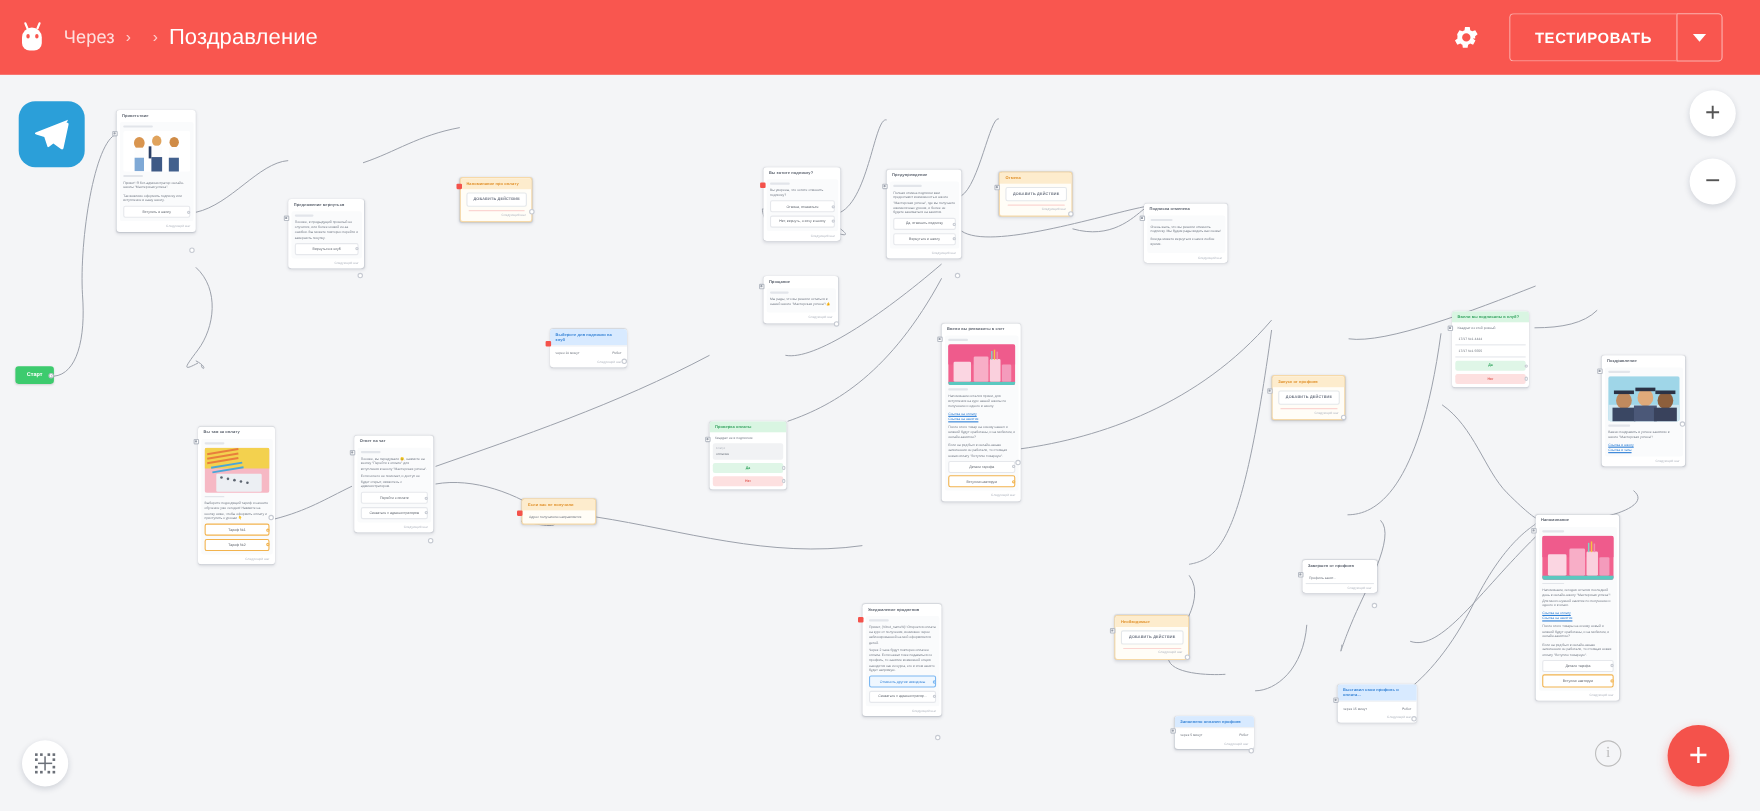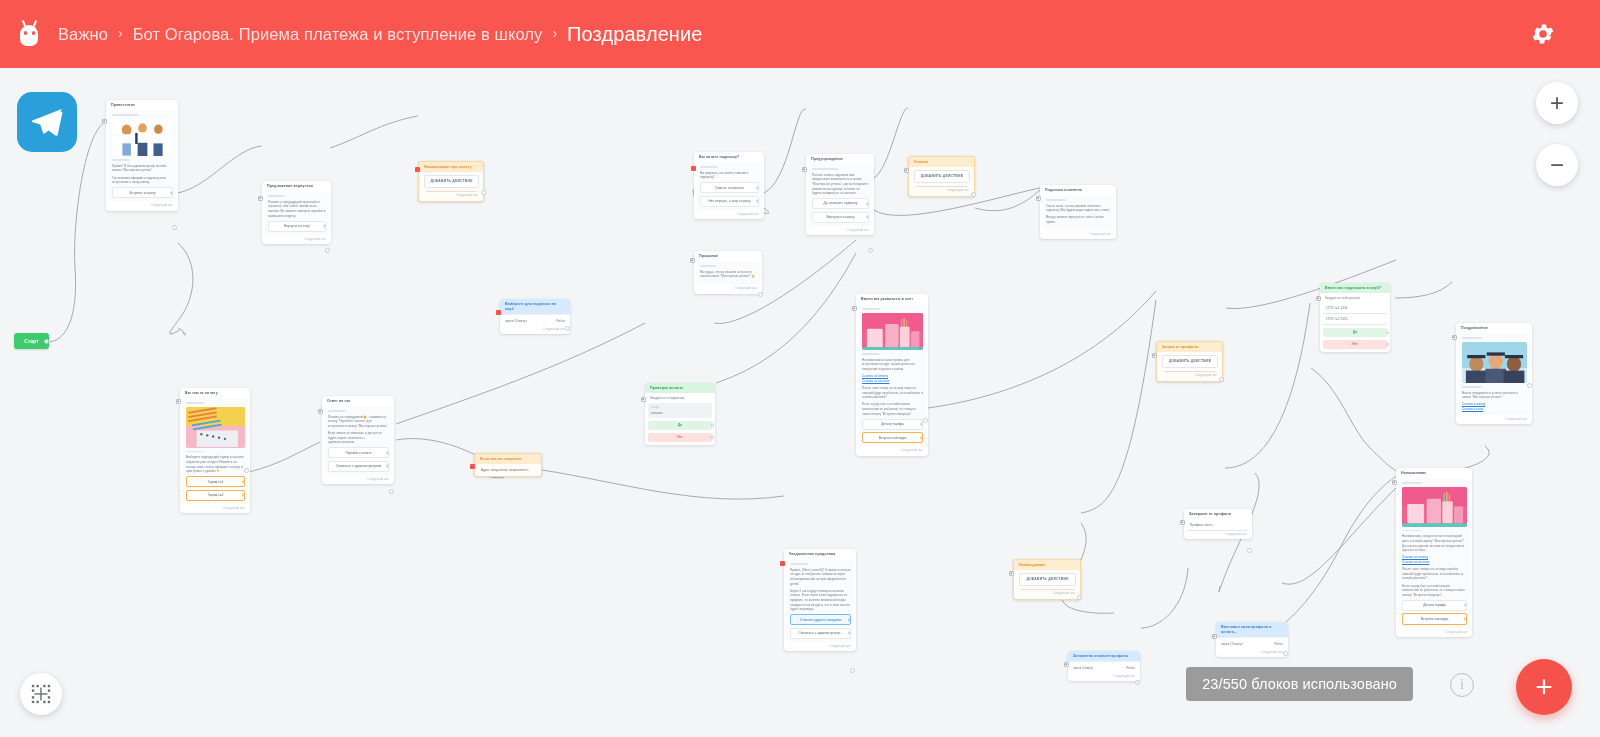--- a/index.html
+++ b/index.html
@@ -258,34 +258,39 @@
 <div class="header">
   <div class="bot-logo">
     <div class="ear-l"></div>
       <div class="ear-r"></div>
     <div class="head"></div>
     <div class="eye-l"></div>
       <div class="eye-r"></div>
   </div>
 
   <div class="crumbs">
-    <span class="crumb">Важно</span>
+    <span class="crumb">Через</span>
     <span class="crumb-sep">›</span>
-    <span class="crumb">Бот Огарова. Приема платежа и вступление в школу</span>
     <span class="crumb-sep">›</span>
     <span class="crumb active">Поздравление</span>
   </div>
 
   <div class="hdr-right">
     <div class="gear-btn">
       <svg width="26" height="26" viewBox="0 0 24 24" fill="#ffffff" aria-hidden="true">
         <path d="M19.4 13a7.6 7.6 0 000-2l2.1-1.6-2-3.5-2.5 1a7.6 7.6 0 00-1.7-1l-.4-2.6h-4l-.4 2.6a7.6 7.6 0 00-1.7 1l-2.5-1-2 3.5L4.6 11a7.6 7.6 0 000 2l-2.1 1.6 2 3.5 2.5-1c.5.4 1.1.8 1.7 1l.4 2.6h4l.4-2.6c.6-.3 1.2-.6 1.7-1l2.5 1 2-3.5-2.3-1.6zM12 15.5A3.5 3.5 0 1112 8.5a3.5 3.5 0 010 7z"></path>
       </svg>
     </div>
 
+    <div class="btn-group">
+      <button class="btn-test">ТЕСТИРОВАТЬ</button>
+      <button class="btn-caret">
+        <span class="caret-tri"></span>
+      </button>
+    </div>
 
   </div>
 </div>
 
 <div class="canvas">
 
   <svg class="edges">
     <g fill="none" stroke="#9ba0aa" stroke-width="0.9">
       <path d="M49 274 C 70 272, 78 240, 75 200 C 72 150, 86 60, 106 54"></path>
       <path d="M178 125 C 210 118, 235 80, 262 78"></path>
@@ -769,18 +774,17 @@
         <rect x="2" y="19.4" width="2.6" height="2.6"></rect>
           <rect x="7" y="19.4" width="2.6" height="2.6"></rect>
         <rect x="14.4" y="19.4" width="2.6" height="2.6"></rect>
           <rect x="19.4" y="19.4" width="2.6" height="2.6"></rect>
         <rect x="11.2" y="5" width="1.5" height="14"></rect>
         <rect x="5" y="11.2" width="14" height="1.5"></rect>
       </g>
     </svg>
   </div>
 
-  <div class="blocks-pill">23/550 блоков использовано</div>
   <div class="info-icon">i</div>
   <div class="fab">
     <span>+</span>
   </div>
 </div>
 
 </body></html>

